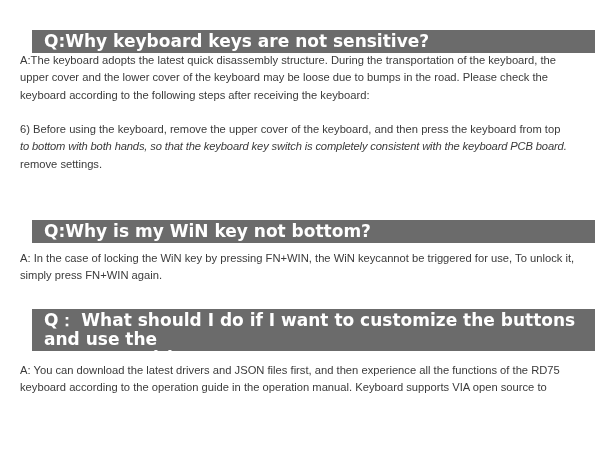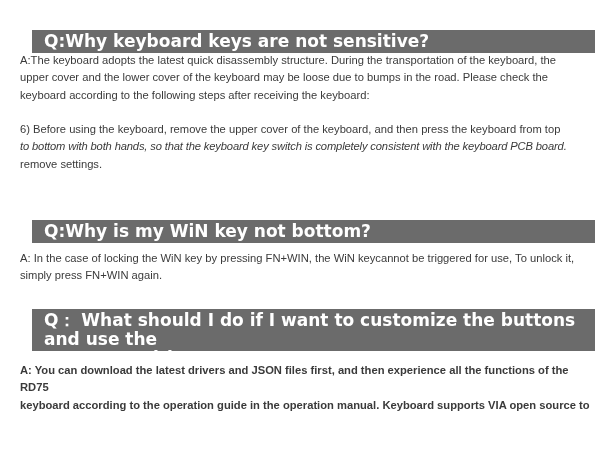--- a/index.html
+++ b/index.html
@@ -42,16 +42,16 @@
 </div>
 <div class="ans" style="top:250px;">
   <p>A: In the case of locking the WiN key by pressing FN+WIN, the WiN keycannot be triggered for use, To unlock it,</p>
   <p>simply press FN+WIN again.</p>
 </div>
 
 <div class="qbar" style="top:309px; height:42px; line-height:19px; padding-top:2px;">
   <div>Q： What should I do if I want to customize the buttons and use the</div>
   <div>macro sensitive?</div>
 </div>
-<div class="ans" style="top:362px;font-weight:bold;">
+<div class="ans" style="top:362px;">
   <p>A: You can download the latest drivers and JSON files first, and then experience all the functions of the RD75</p>
   <p>keyboard according to the operation guide in the operation manual. Keyboard supports VIA open source to</p>
 </div>
 
 </body></html>

